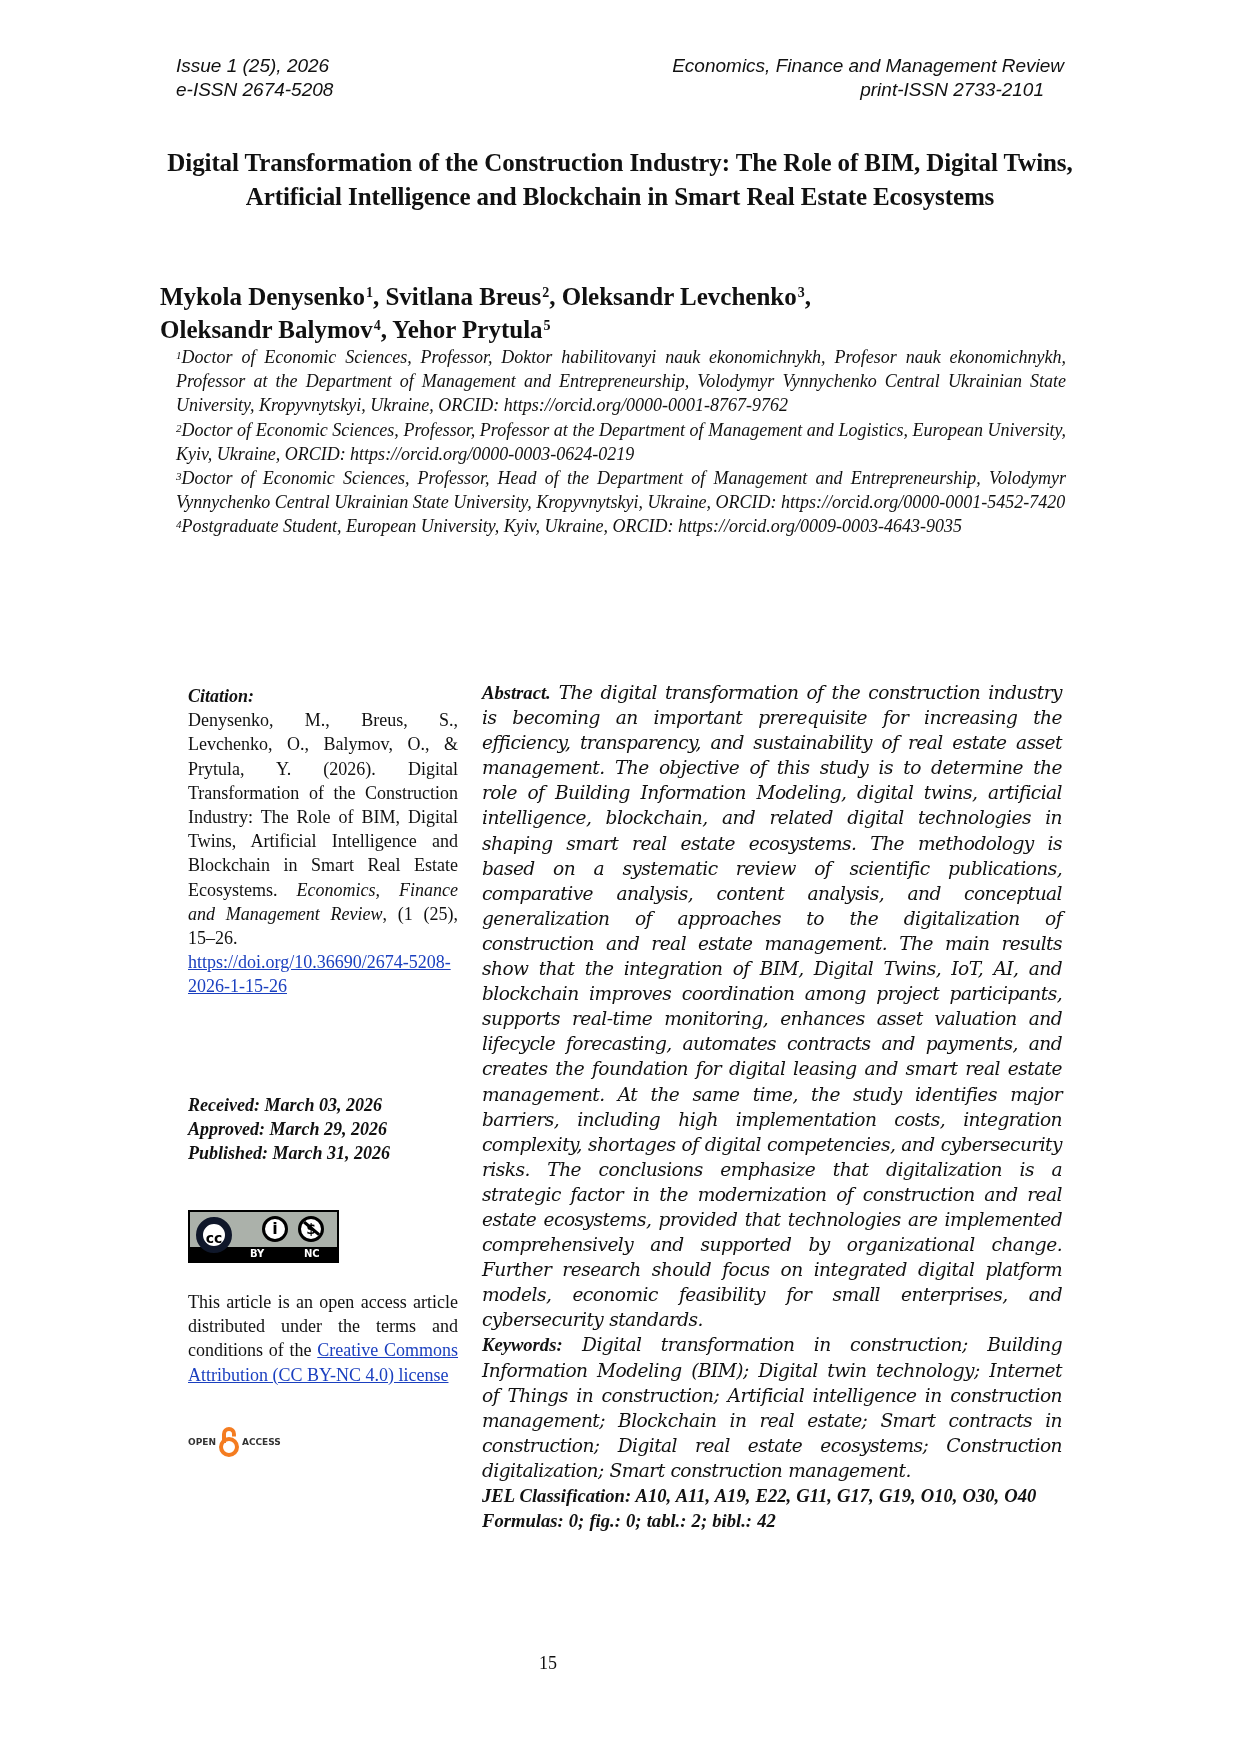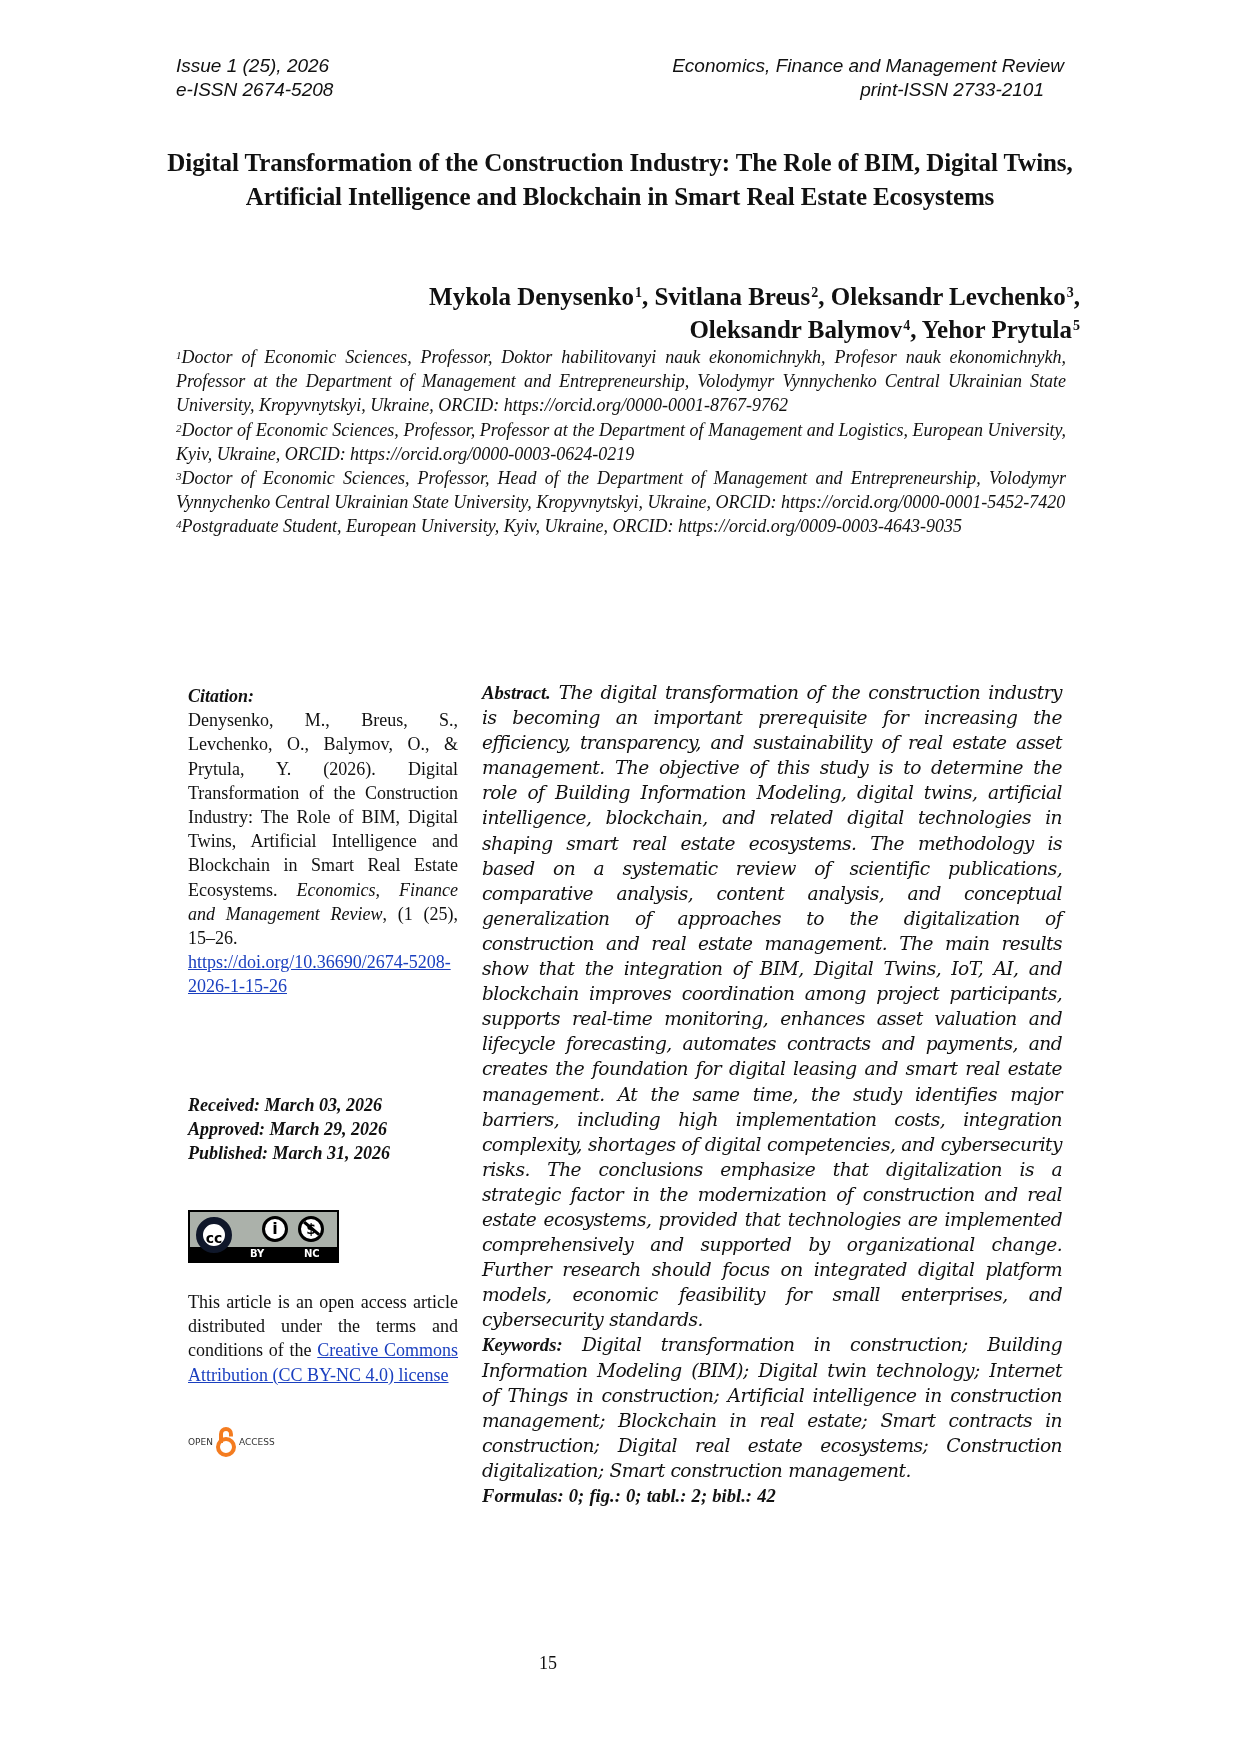--- a/index.html
+++ b/index.html
@@ -4,21 +4,21 @@
 <style>
   html, body { margin: 0; padding: 0; background: #ffffff; }
   body { width: 1240px; height: 1755px; position: relative; overflow: hidden; color: #111; font-family: "Liberation Serif", "DejaVu Serif", serif; }
 
   .hdr { position: absolute; top: 54px; font-style: italic; font-size: 19px; line-height: 24px; font-family: Liberation Sans, sans-serif; color: #111; }
   .hdr-left { left: 176px; }
   .hdr-right { right: 176px; text-align: right; }
   .hdr-right .pl2 { padding-right: 20px; }
 
   .title { position: absolute; top: 146px; left: 160px; width: 920px; text-align: center; font-weight: bold; font-size: 25px; line-height: 34px; letter-spacing: -0.1px; }
-  .authors { position: absolute; top: 280px; left: 160px; width: 920px; text-align: right; font-weight: bold; font-size: 25px; line-height: 33px; }
+  .authors { position: absolute; top: 280px; left: 160px; width: 920px; text-align: left; font-weight: bold; font-size: 25px; line-height: 33px; }
   .authors sup { font-size: 14px; vertical-align: top; position: relative; top: -4px; margin-left: 1px; }
 
   .affils { position: absolute; top: 345px; left: 176px; width: 890px; font-style: italic; font-size: 18px; line-height: 24.2px; text-align: justify; }
   .affil { margin: 0; }
   .affil sup { font-size: 11px; vertical-align: top; position: relative; top: -2px; }
 
   .leftcol { position: absolute; top: 684px; left: 188px; width: 270px; font-size: 18px; line-height: 24.2px; }
   .cite-label { font-weight: bold; font-style: italic; }
   .cite-body { text-align: justify; }
   .cite-body i { font-style: italic; }
@@ -32,21 +32,21 @@
   .cc-badge .by-circle, .cc-badge .nc-circle { position: absolute; top: 4px; width: 26px; height: 26px; border-radius: 50%; background: #fff; border: 3px solid #000; box-sizing: border-box; text-align: center; font-family: "DejaVu Sans", sans-serif; font-weight: bold; color: #000; }
   .cc-badge .by-circle { left: 72px; font-size: 16px; line-height: 20px; }
   .cc-badge .nc-circle { left: 108px; font-size: 14px; line-height: 20px; overflow: hidden; }
   .cc-badge .nc-circle::after { content: ""; position: absolute; left: -2px; top: 9px; width: 28px; height: 3px; background: #000; transform: rotate(40deg); }
   .cc-badge .lbl { position: absolute; bottom: 0; height: 14px; line-height: 14px; color: #fff; font-family: "DejaVu Sans", sans-serif; font-weight: bold; font-size: 10px; }
   .cc-badge .lbl-by { left: 60px; text-align: right; }
   .cc-badge .lbl-nc { left: 114px; }
 
   .license { position: absolute; top: 1290px; left: 188px; width: 270px; font-size: 18px; line-height: 24.2px; text-align: justify; }
 
-  .oa { position: absolute; top: 1427px; left: 188px; height: 30px; display: flex; align-items: center; font-family: "DejaVu Sans", sans-serif; font-weight: normal; font-size: 9px; color: #333; }
+  .oa { position: absolute; top: 1427px; left: 188px; height: 30px; display: flex; align-items: center; font-family: "DejaVu Sans", sans-serif; font-weight: bold; font-size: 9px; color: #333; }
   .oa .lock { position: relative; width: 22px; height: 30px; margin: 0 2px; }
   .oa .lock .shackle { position: absolute; left: 4px; top: 0; width: 14px; height: 16px; border: 4px solid #f47c20; border-bottom: none; border-radius: 9px 9px 0 0; box-sizing: border-box; clip-path: polygon(0 0,100% 0,100% 60%,60% 60%,60% 100%,0 100%); }
   .oa .lock .body { position: absolute; left: 1px; top: 10px; width: 20px; height: 20px; border-radius: 50%; border: 4px solid #f47c20; box-sizing: border-box; }
 
   .abstract { position: absolute; top: 680px; left: 482px; width: 580px; font-style: italic; font-size: 18.6px; line-height: 25.1px; text-align: justify; font-family: "DejaVu Serif", serif; letter-spacing: -0.55px; word-spacing: 0.5px; }
   .abstract p { margin: 0; }
   .abstract b { font-weight: bold; font-family: Liberation Serif, serif; letter-spacing: 0; }
   .boldit { font-weight: bold; font-style: italic; font-family: "Liberation Serif", serif; letter-spacing: 0; }
 
   .pagenum { position: absolute; top: 1653px; left: 0; width: 1096px; text-align: center; font-size: 18px; }
@@ -113,16 +113,17 @@
   <span class="lock">
       <span class="shackle"></span>
       <span class="body"></span>
     </span>
   <span>ACCESS</span>
 </div>
 
 <div class="abstract">
   <p><b>Abstract.</b><span> The digital transformation of the construction industry is becoming an important prerequisite for increasing the efficiency, transparency, and sustainability of real estate asset management. The objective of this study is to determine the role of Building Information Modeling, digital twins, artificial intelligence, blockchain, and related digital technologies in shaping smart real estate ecosystems. The methodology is based on a systematic review of scientific publications, comparative analysis, content analysis, and conceptual generalization of approaches to the digitalization of construction and real estate management. The main results show that the integration of BIM, Digital Twins, IoT, AI, and blockchain improves coordination among project participants, supports real-time monitoring, enhances asset valuation and lifecycle forecasting, automates contracts and payments, and creates the foundation for digital leasing and smart real estate management. At the same time, the study identifies major barriers, including high implementation costs, integration complexity, shortages of digital competencies, and cybersecurity risks. The conclusions emphasize that digitalization is a strategic factor in the modernization of construction and real estate ecosystems, provided that technologies are implemented comprehensively and supported by organizational change. Further research should focus on integrated digital platform models, economic feasibility for small enterprises, and cybersecurity standards.</span></p>
   <p><b>Keywords:</b><span> Digital transformation in construction; Building Information Modeling (BIM); Digital twin technology; Internet of Things in construction; Artificial intelligence in construction management; Blockchain in real estate; Smart contracts in construction; Digital real estate ecosystems; Construction digitalization; Smart construction management.</span></p>
+  <p class="boldit">JEL Classification: A10, A11, A19, E22, G11, G17, G19, O10, O30, O40</p>
   <p class="boldit">Formulas: 0; fig.: 0; tabl.: 2; bibl.: 42</p>
 </div>
 
 <div class="pagenum">15</div>
 
 </body></html>

